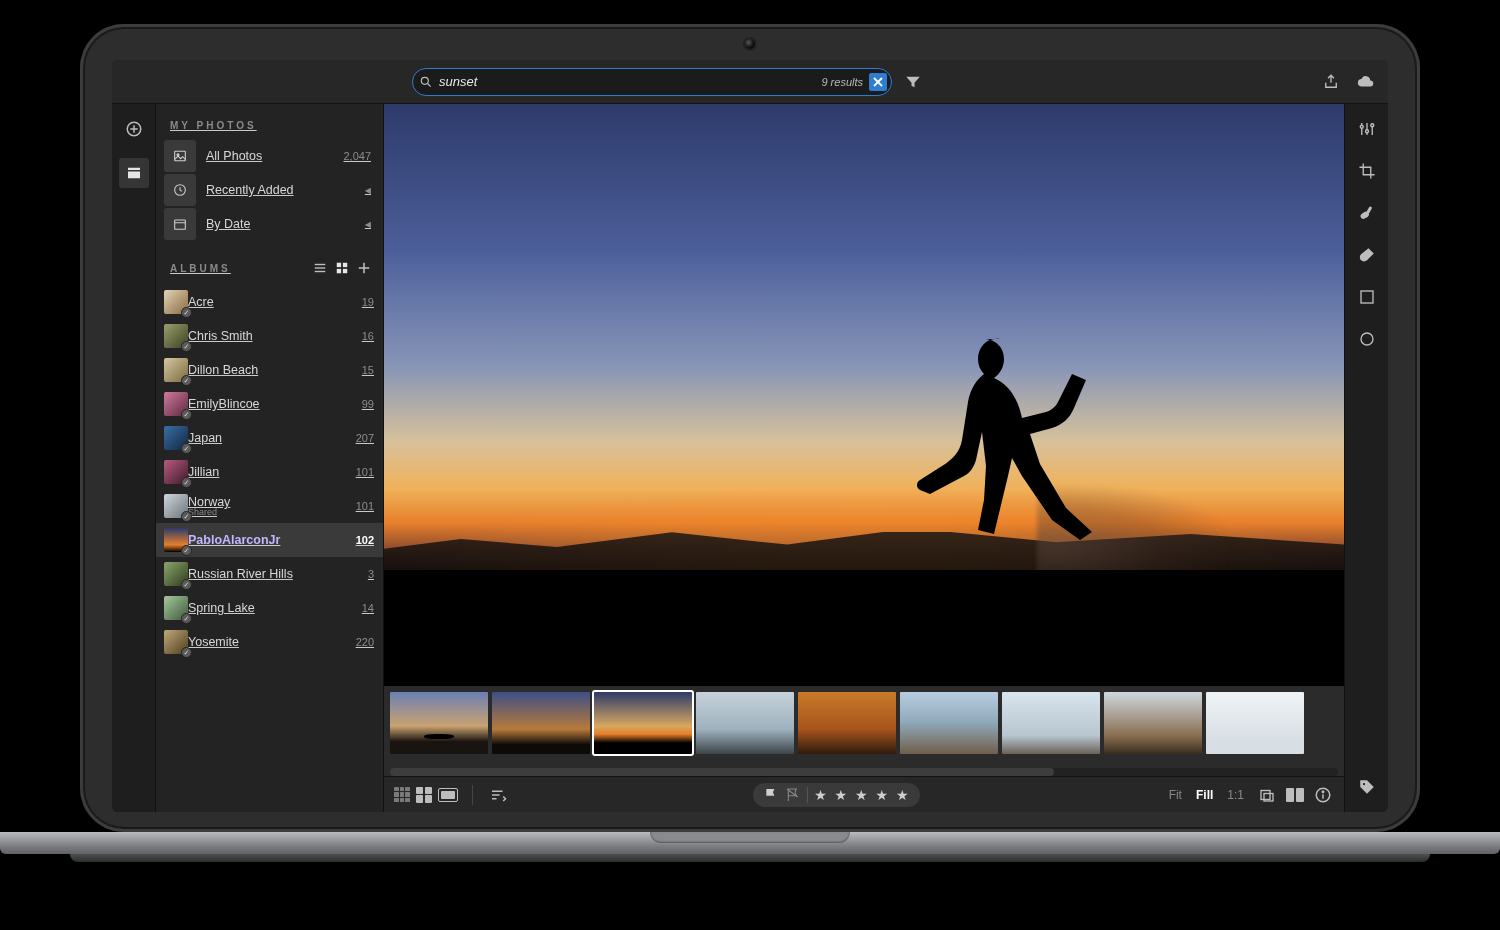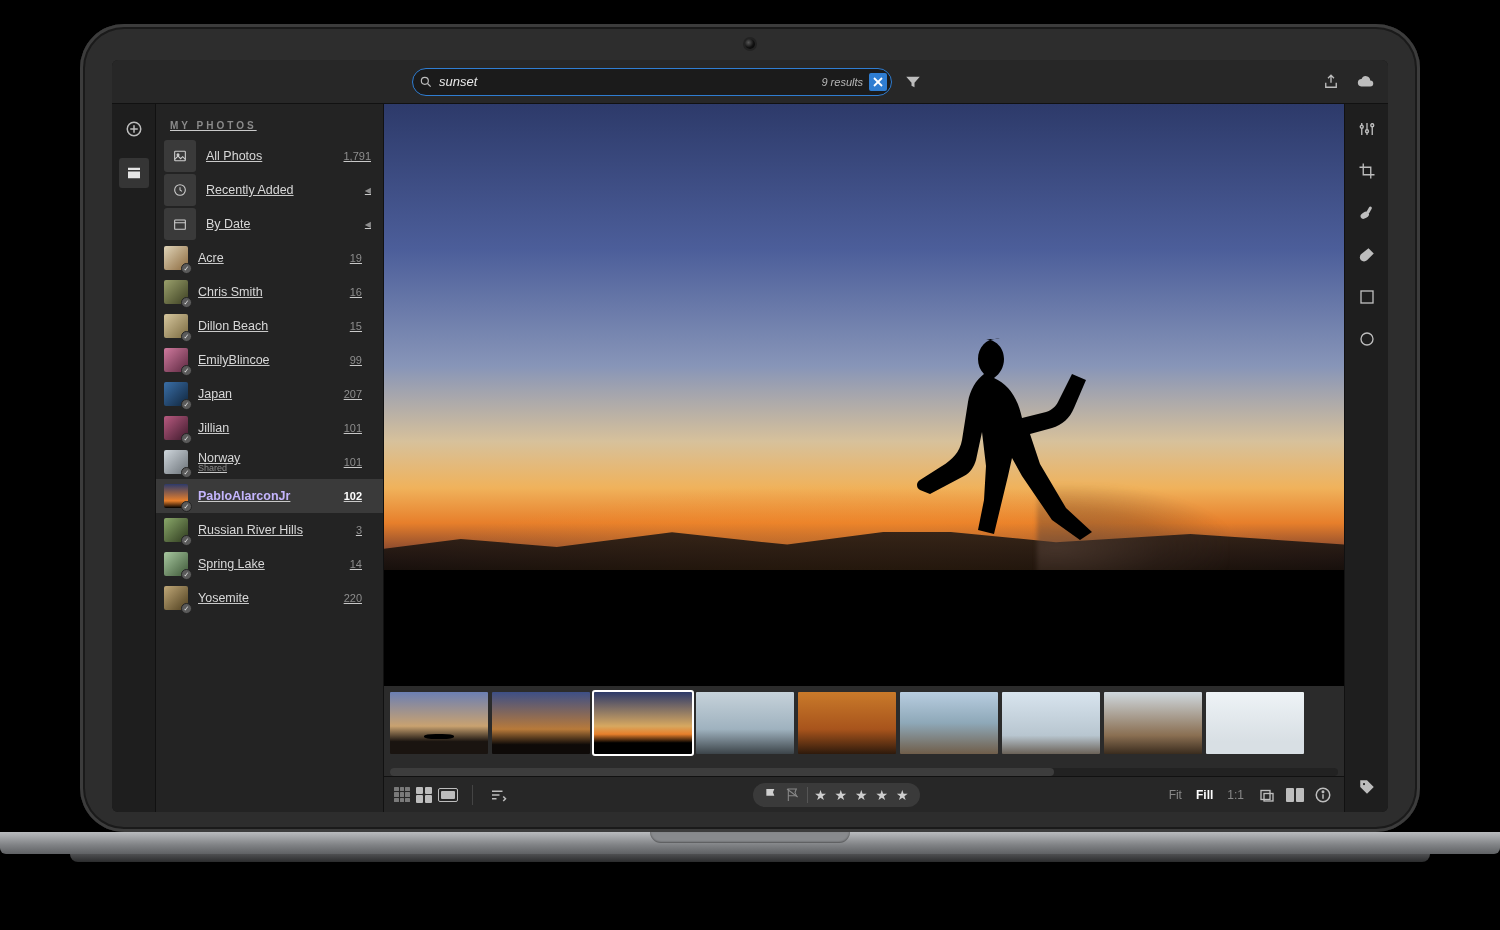--- a/index.html
+++ b/index.html
@@ -94,21 +94,21 @@
   .nav-label { flex:1; font-size:12.5px; color:#d8d8d8; }
   .nav-count { font-size:11px; color:#8d8d8d; }
   .chev { color:#8d8d8d; font-size:8px; }
 
   .albums-head { display:flex; align-items:center; padding:18px 10px 8px 14px; }
   .albums-head .sec-title { padding:0; flex:1; }
   .tiny { width:18px; height:18px; color:#bdbdbd; cursor:pointer; display:flex; align-items:center; justify-content:center; margin-left:4px; }
   .tiny svg { width:14px; height:14px; }
 
   .album {
-    display:flex; align-items:center; height:34px; padding:0 21px 0 8px; gap:10px; cursor:pointer;
+    display:flex; align-items:center; height:34px; padding:0 9px 0 8px; gap:0; cursor:pointer;
   }
   .album.selected { background:#3a3a3a; }
   .album.selected .nav-label { color:#c4b5fd; font-weight:600; }
   .album.selected .nav-count { color:#fff; font-weight:600; }
   .thumb { position:relative; width:24px; height:24px; border-radius:2px; flex-shrink:0; }
   .badge {
     position:absolute; right:-4px; bottom:-4px; width:11px; height:11px; border-radius:50%;
     background:#5a5a5a; border:1.5px solid #232323;
   }
   .badge::after { content:'✓'; position:absolute; inset:0; color:#ddd; font-size:7px; line-height:9px; text-align:center; }
@@ -263,21 +263,21 @@
 
       <div class="nav-item">
         <div class="nav-ic">
             <svg viewBox="0 0 24 24" fill="none" stroke="currentColor" stroke-width="1.6">
               <rect x="4" y="5" width="16" height="14" rx="1"></rect>
               <circle cx="9" cy="10" r="1.5" fill="currentColor"></circle>
               <path d="M4 17l5-5 4 4 3-3 4 4"></path>
             </svg>
           </div>
         <span class="nav-label">All Photos</span>
-        <span class="nav-count">1,791</span>
+        <span class="nav-count">2,047</span>
       </div>
       <div class="nav-item">
         <div class="nav-ic">
             <svg viewBox="0 0 24 24" fill="none" stroke="currentColor" stroke-width="1.6">
               <circle cx="12" cy="12" r="8"></circle>
               <path d="M12 8v4l3 2"></path>
             </svg>
           </div>
         <span class="nav-label">Recently Added</span>
         <span class="chev">◀</span>
@@ -286,20 +286,44 @@
         <div class="nav-ic">
             <svg viewBox="0 0 24 24" fill="none" stroke="currentColor" stroke-width="1.6">
               <rect x="4" y="6" width="16" height="14" rx="1"></rect>
               <line x1="4" y1="10" x2="20" y2="10"></line>
             </svg>
           </div>
         <span class="nav-label">By Date</span>
         <span class="chev">◀</span>
       </div>
 
+      <div class="albums-head">
+        <div class="sec-title">ALBUMS</div>
+        <div class="tiny">
+            <svg viewBox="0 0 16 16" stroke="#bdbdbd" stroke-width="1.6">
+              <line x1="2" y1="4" x2="14" y2="4"></line>
+              <line x1="2" y1="8" x2="14" y2="8"></line>
+              <line x1="2" y1="12" x2="14" y2="12"></line>
+            </svg>
+          </div>
+        <div class="tiny">
+            <svg viewBox="0 0 16 16" fill="#e6e6e6">
+              <rect x="2" y="2" width="5" height="5"></rect>
+              <rect x="9" y="2" width="5" height="5"></rect>
+              <rect x="2" y="9" width="5" height="5"></rect>
+              <rect x="9" y="9" width="5" height="5"></rect>
+            </svg>
+          </div>
+        <div class="tiny">
+            <svg viewBox="0 0 16 16" stroke="#bdbdbd" stroke-width="1.8">
+              <line x1="8" y1="2" x2="8" y2="14"></line>
+              <line x1="2" y1="8" x2="14" y2="8"></line>
+            </svg>
+          </div>
+      </div>
 
       <div id="album-list">
           <div class="album">
             <div class="thumb al0">
               <div class="badge"></div>
             </div>
             <div style="flex:1;min-width:0">
               <div class="nav-label">Acre</div>
             </div>
             <span class="nav-count">19</span>

